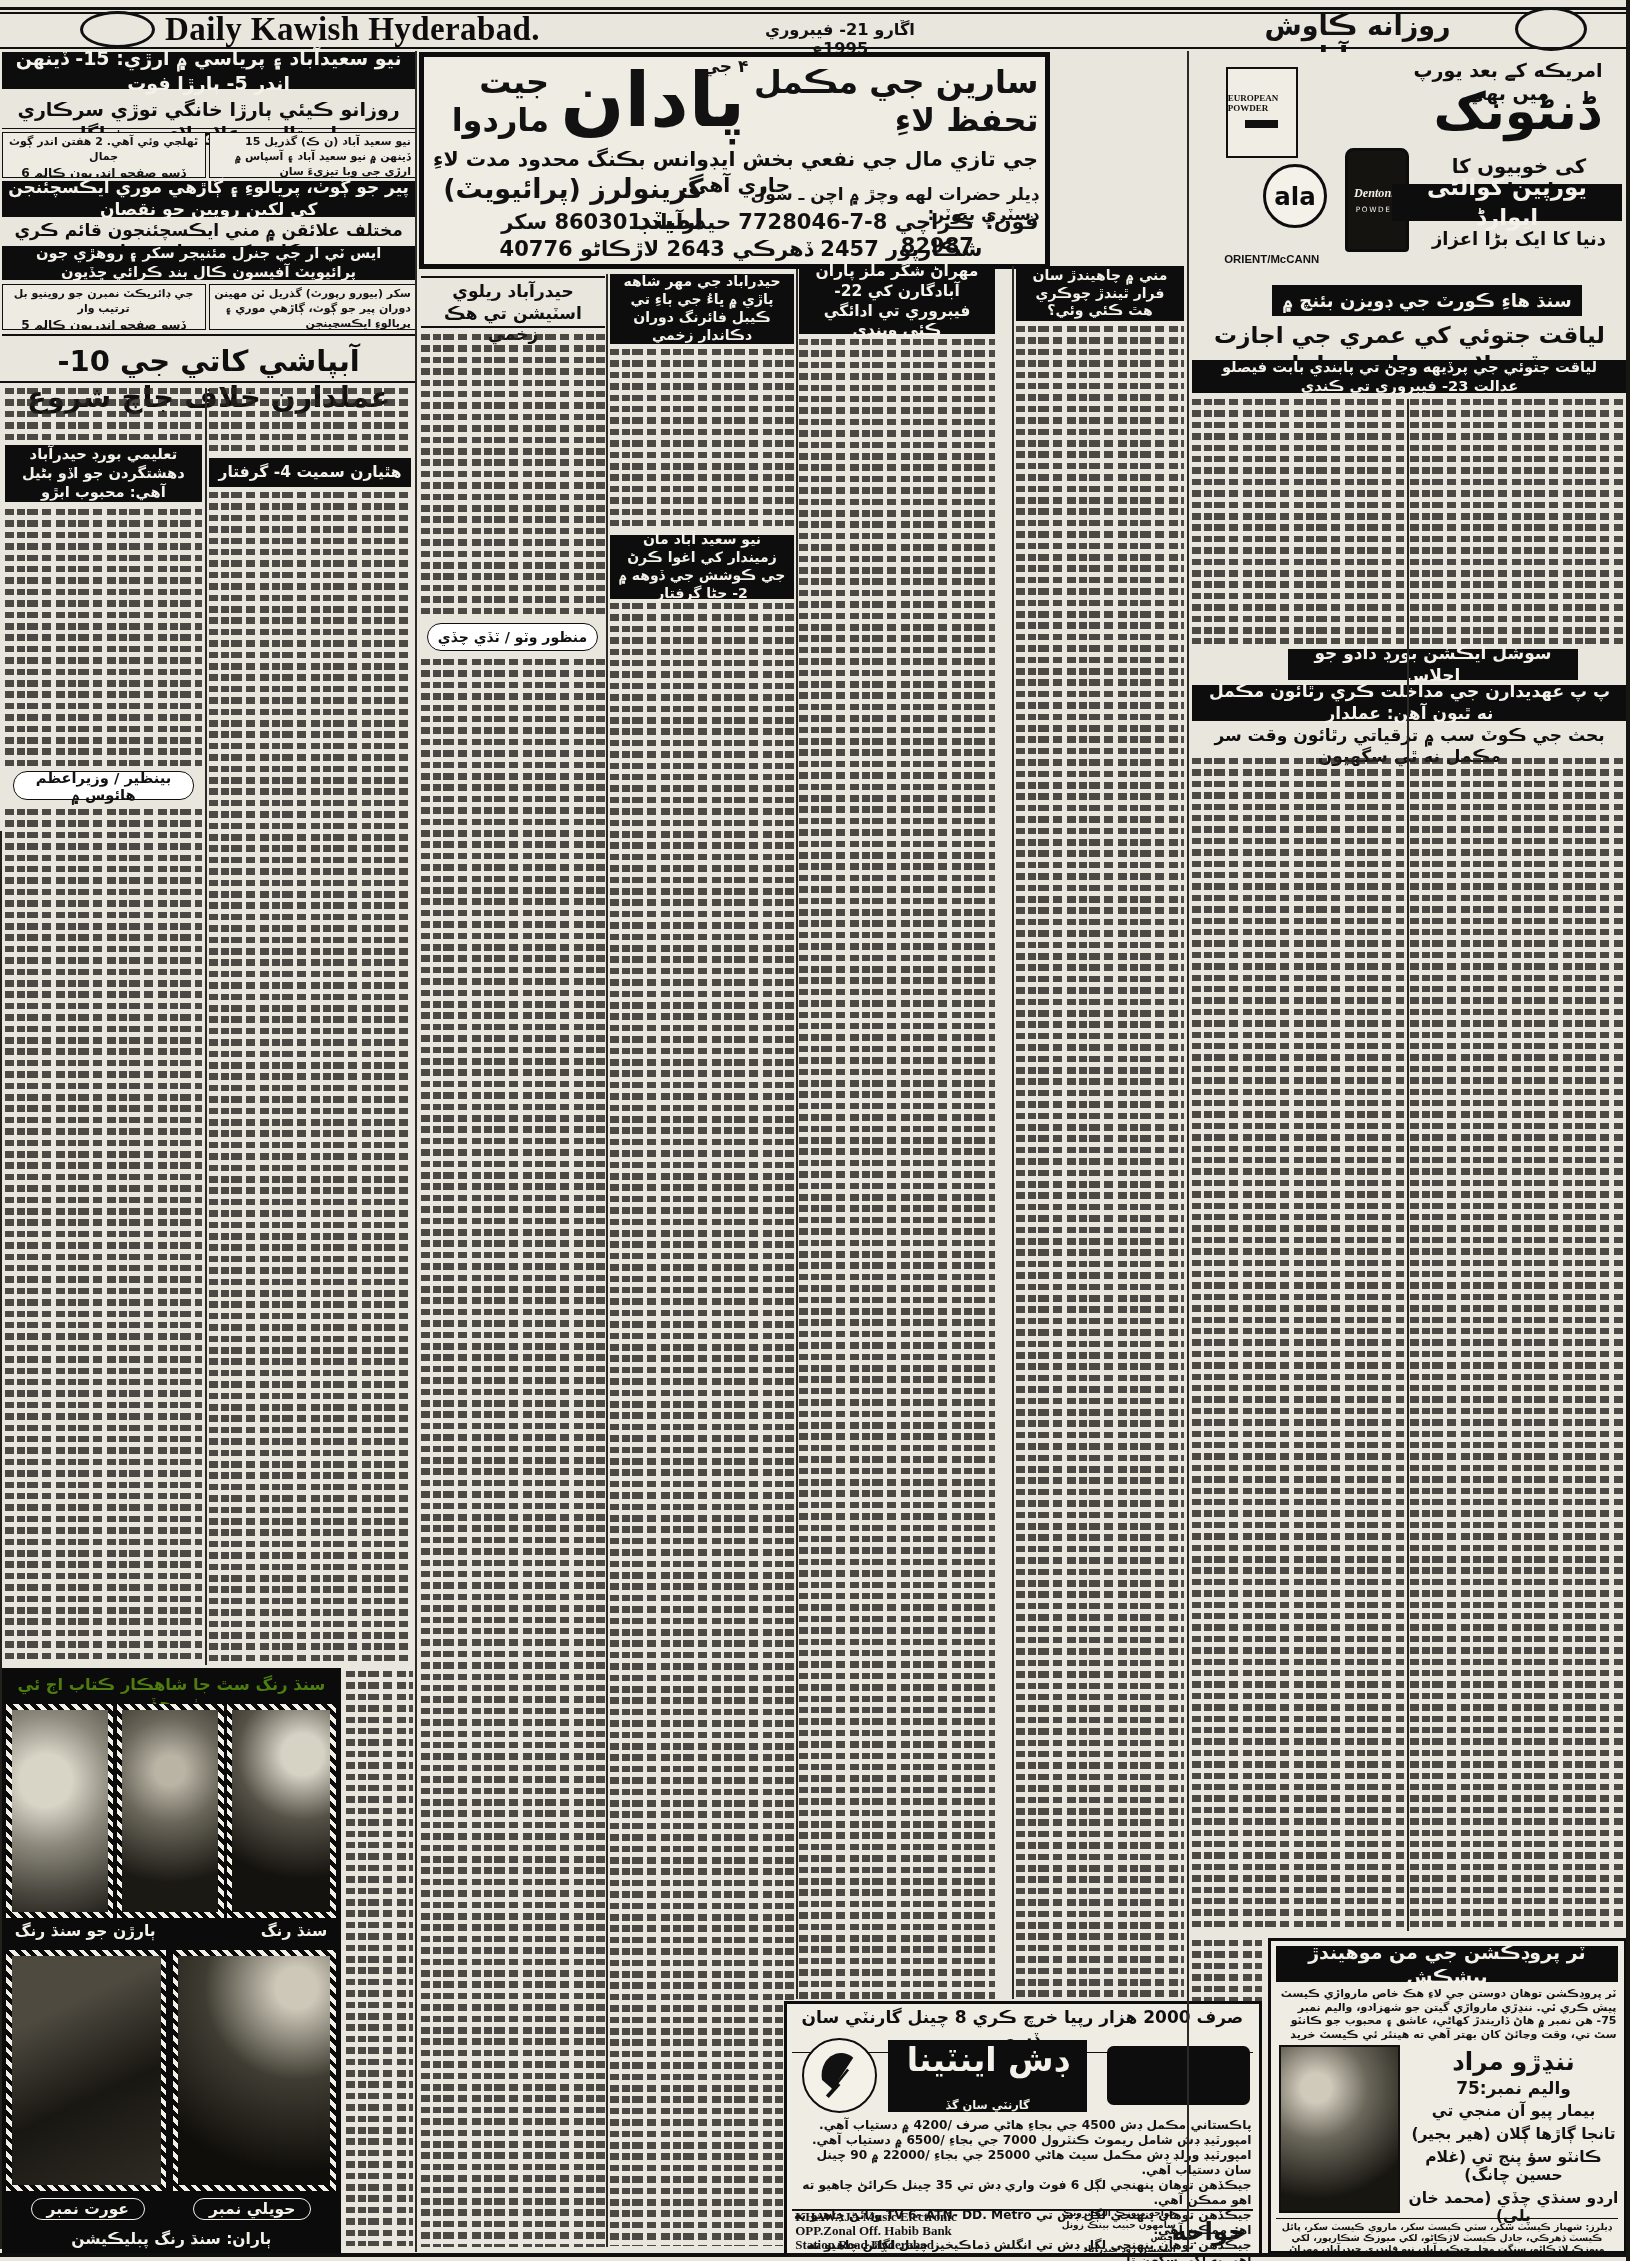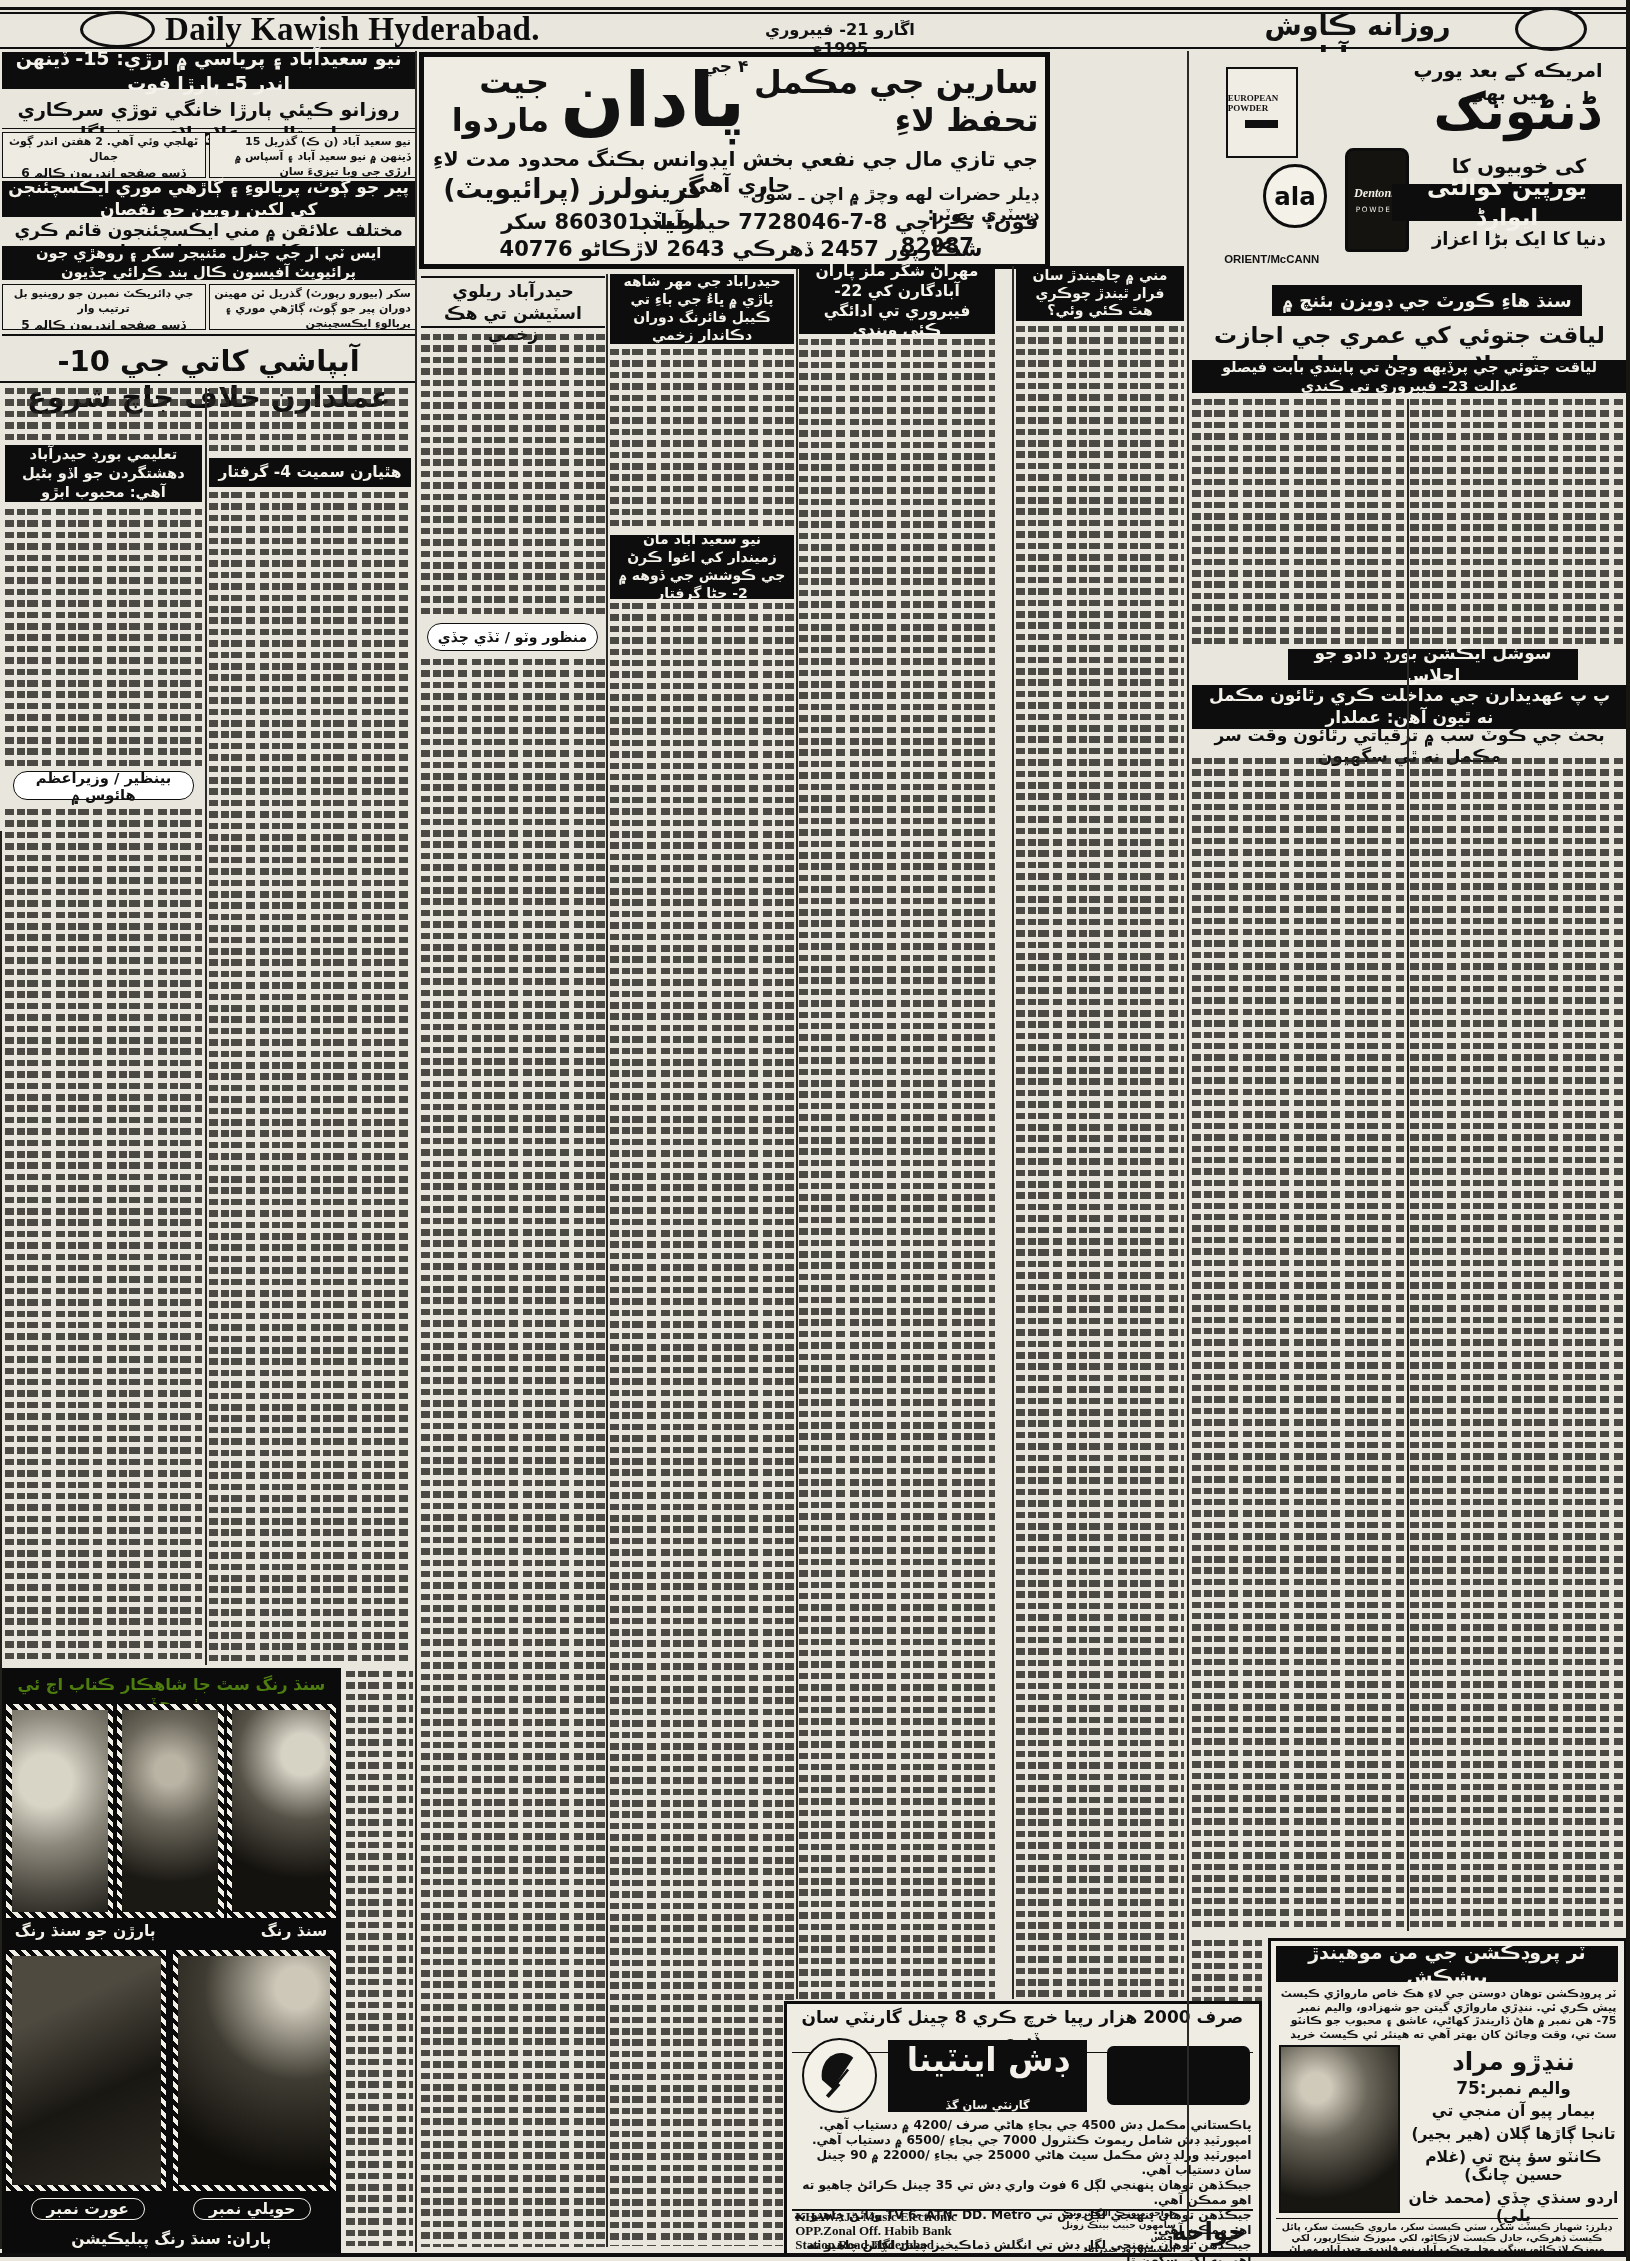--- a/index.html
+++ b/index.html
@@ -122,21 +122,21 @@
 
   <div class="abs bar" style="left:1016px;top:266px;width:168px;height:55px;font-size:14px">مني ۾ چاهيندڙ سان فرار ٿيندڙ چوڪري هٿ ڪئي وئي؟</div>
   <div class="abs ft" style="left:1016px;top:326px;width:168px;height:1674px"></div>
 
   <div class="abs bar" style="left:1272px;top:285px;width:310px;height:31px;font-size:18px">سنڌ هاءِ ڪورٽ جي ڊويزن بئنچ ۾</div>
   <div class="abs hl" style="left:1192px;top:321px;width:435px;font-size:23px">لياقت جتوئي کي عمري جي اجازت ڏيڻ لاءِ درخواست داخل</div>
   <div class="abs bar" style="left:1192px;top:360px;width:435px;height:33px;font-size:14.7px">لياقت جتوئي جي پرڏيهه وڃڻ تي پابندي بابت فيصلو عدالت 23- فيبروري تي ڪندي</div>
   <div class="abs ft" style="left:1192px;top:399px;width:212px;height:245px"></div>
   <div class="abs ft" style="left:1410px;top:399px;width:215px;height:245px"></div>
   <div class="abs bar" style="left:1288px;top:649px;width:290px;height:31px;font-size:17px">سوشل ايڪشن بورڊ دادو جو اجلاس</div>
-  <div class="abs bar" style="left:1192px;top:685px;width:435px;height:44px;font-size:17px">پ پ عهديدارن جي مداخلت ڪري رٿائون مڪمل نه ٿيون آهن: عملدار</div>
+  <div class="abs bar" style="left:1192px;top:685px;width:435px;height:36px;font-size:17px">پ پ عهديدارن جي مداخلت ڪري رٿائون مڪمل نه ٿيون آهن: عملدار</div>
   <div class="abs hl" style="left:1192px;top:725px;width:435px;font-size:17px">بحث جي ڪوٽ سب ۾ ترقياتي رٿائون وقت سر مڪمل نه ٿي سگهيون</div>
   <div class="abs ft" style="left:1192px;top:758px;width:212px;height:1174px"></div>
   <div class="abs ft" style="left:1410px;top:758px;width:215px;height:1174px"></div>
   <div class="abs ft" style="left:1192px;top:1940px;width:70px;height:308px"></div>
 
   <div class="abs" style="left:1.6px;top:1668px;width:339px;height:585px;background:#0b0b0b">
     <div class="rtl" style="position:absolute;left:3.3px;top:6.5px;width:333px;color:#4d7c0f;font-weight:800;font-size:16.3px;text-align:center">سنڌ رنگ سٿ جا شاهڪار ڪتاب اڄ ئي وٺي ڇڏيو</div>
     <div class="abs zz" style="left:4.9px;top:36px;width:107px;height:214px">
         <div class="ph"></div>
       </div>

